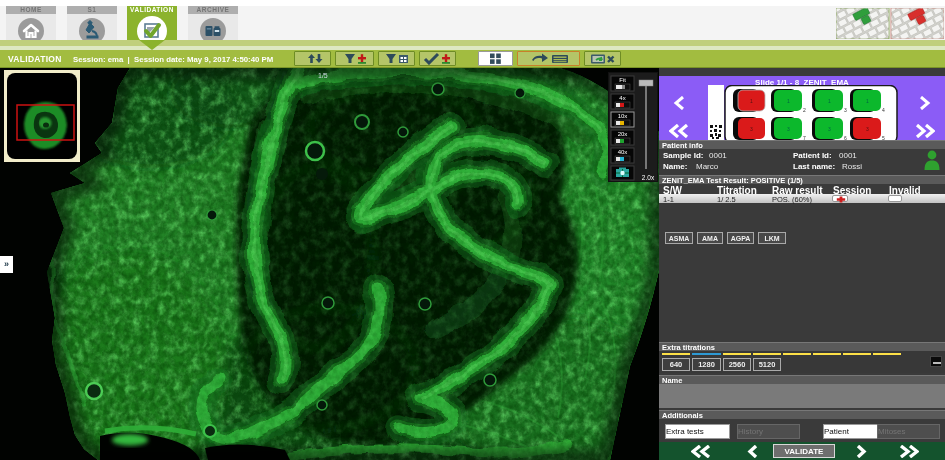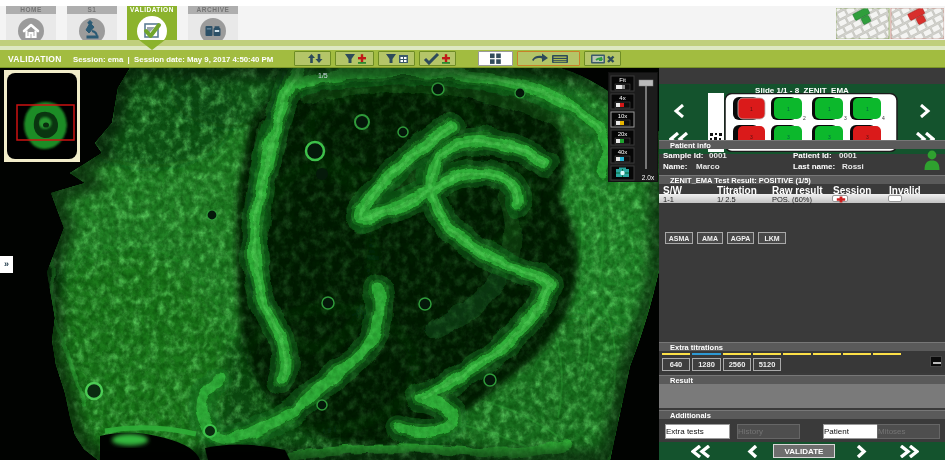--- a/index.html
+++ b/index.html
@@ -26,30 +26,30 @@
 .tbtn svg{display:block;margin:auto}
 
 #main{position:absolute;left:0;top:68px;width:659px;height:392px;background:#000;overflow:hidden}
 #thumb{position:absolute;left:4px;top:2px;width:76px;height:92px;background:#f2edca;z-index:6}
 #thumb .inner{position:absolute;left:3px;top:3px;right:3px;bottom:3px;background:#000;border-radius:8px}
 #pos{position:absolute;left:318px;top:4px;color:#cfd8e2;font-size:7px;z-index:6}
 #magbar{position:absolute;left:608px;top:4px;width:50px;height:110px;background:#1c1c1c;z-index:6;border:1px solid #111}
 #expbtn{position:absolute;left:0px;top:188px;width:13px;height:17px;background:#fff;z-index:6;color:#27404f;font-weight:bold;font-size:9px;text-align:center;line-height:16px}
 
 #panel{position:absolute;left:659px;top:68px;width:286px;height:392px;background:#3a3a3a;color:#fff}
-.bar{position:relative;width:100%;height:9px;background:#5a5a5a;border-top:1px solid #777;color:#fff;font-size:7.5px;font-weight:bold;line-height:9px;padding-left:11px}
-#slidewrap{position:absolute;left:0;top:16px;width:286px;height:70px;background:#14532d}
+.bar{position:relative;width:100%;height:9px;background:#5a5a5a;border-top:1px solid #777;color:#fff;font-size:7.5px;font-weight:bold;line-height:9px;padding-left:3px}
+#slidewrap{position:absolute;left:0;top:8px;width:286px;height:70px;background:#8b5cf6}
 #slidetitle{position:absolute;top:2px;width:100%;text-align:center;font-size:8px;font-weight:bold}
 #slideimg{position:absolute;left:49px;top:9px;width:190px;height:59px}
 .nav{position:absolute;font-weight:bold}
 
 #patient{position:absolute;left:0;top:72px;width:286px}
 #patbody{position:relative;width:100%;height:26px;font-size:8px}
 .pl{position:absolute;font-weight:bold}
-.pv{position:absolute;font-weight:bold;color:#e8e8e8}
+.pv{position:absolute;font-weight:normal;color:#e8e8e8}
 #person{position:absolute;right:4px;top:1px}
 
 #results{position:absolute;left:0;top:107px;width:286px}
 #thead{position:relative;height:10px;font-size:10px;font-weight:bold}
 #thead span{position:absolute;top:1px}
 #trow{position:relative;height:9px;background:linear-gradient(#f0f0f0,#c2c2c2);color:#222;font-size:7.5px}
 #trow span{position:absolute;top:1px}
 .resbox{position:absolute;width:16px;height:7px;top:1px;background:#fff;border:1px solid #999;border-radius:2px}
 
 #patterns{position:absolute;left:0;top:159px;width:286px}
@@ -675,21 +675,21 @@
             <div class="box">5120</div>
           </div>
         <div class="ttab" style="left:124px;width:28px"></div>
         <div class="ttab" style="left:154px;width:28px"></div>
         <div class="ttab" style="left:184px;width:28px"></div>
         <div class="ttab" style="left:214px;width:28px"></div>
         <div id="collapse"></div>
       </div>
     </div>
     <div id="notes">
-      <div class="bar">Result</div>
+      <div class="bar">Name</div>
       <div id="notesarea"></div>
     </div>
     <div id="adds">
       <div class="bar">Additionals</div>
       <div id="addbtns">
         <div class="abtn on" style="left:6px;width:65px">Extra tests</div>
         <div class="abtn off" style="left:78px;width:63px">History</div>
         <div class="abtn on" style="left:164px;width:64px">Patient</div>
         <div class="abtn off" style="left:218px;width:63px">Mitoses</div>
       </div>

